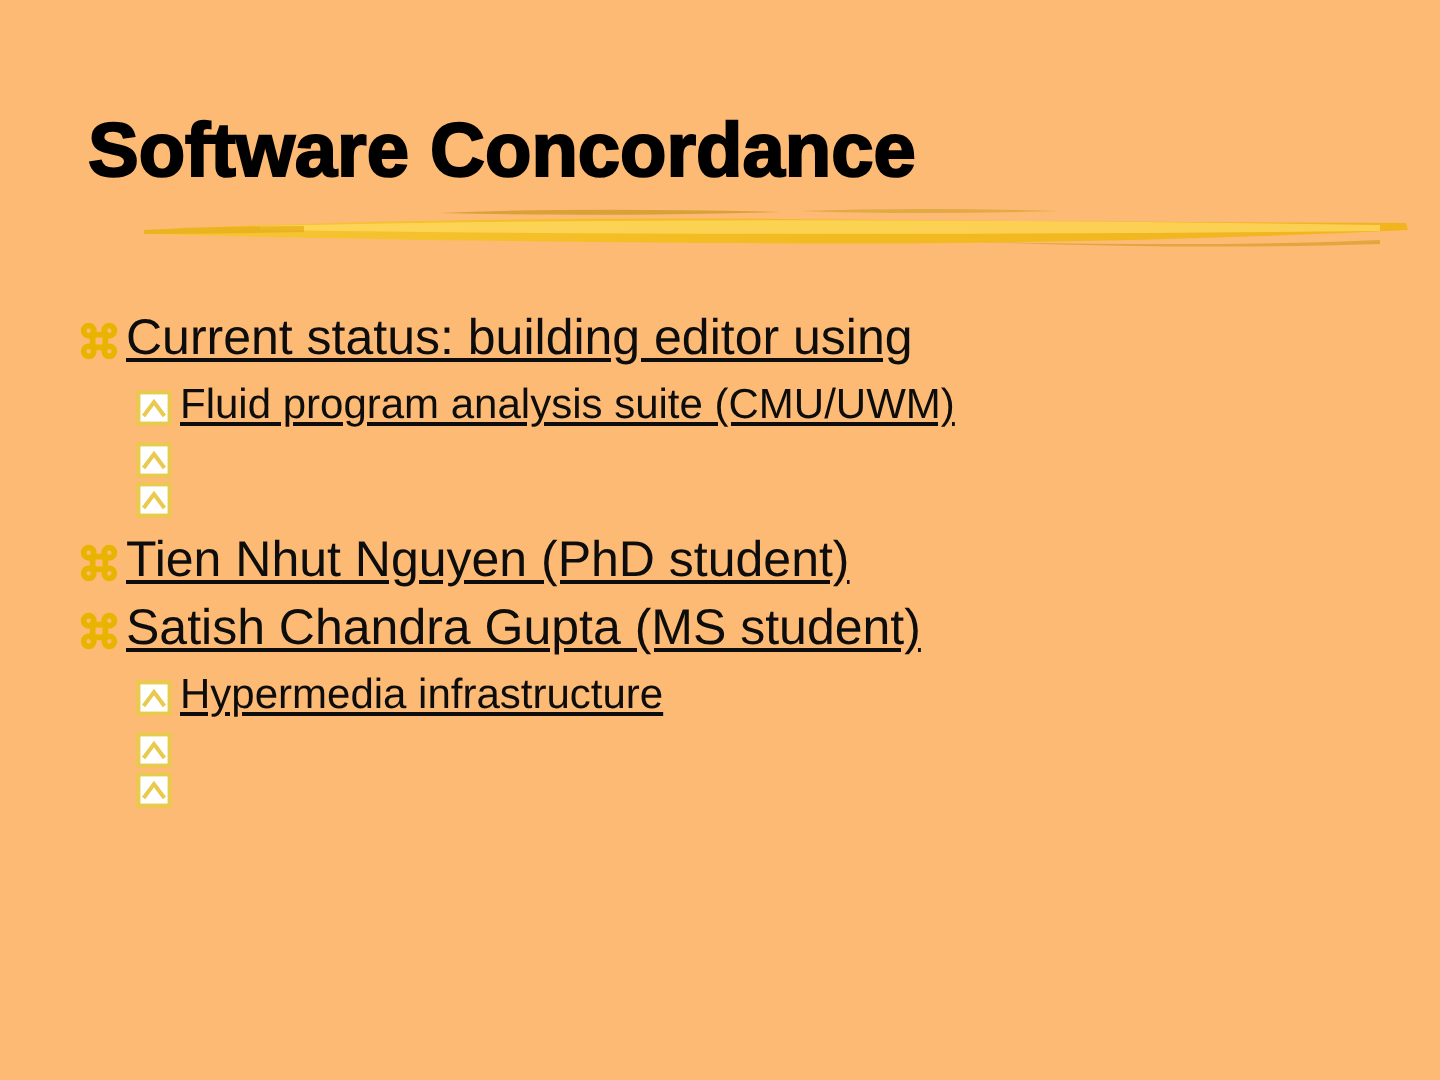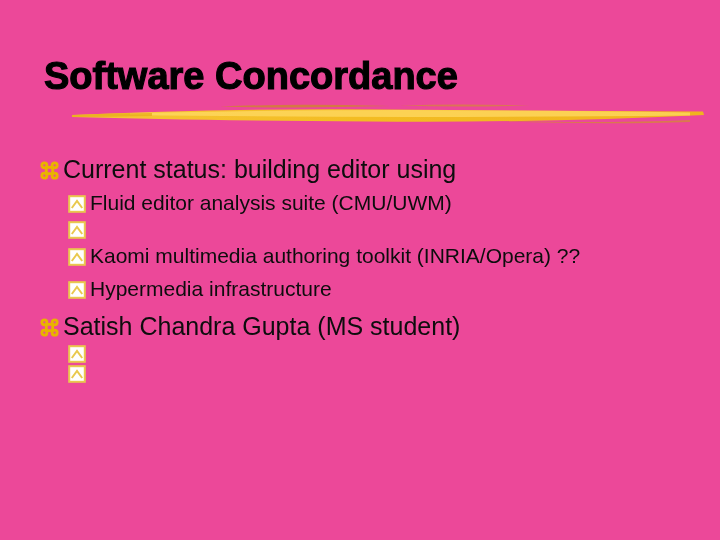--- a/index.html
+++ b/index.html
@@ -1,19 +1,19 @@
 <!DOCTYPE html>
 <html><head>
 <meta charset="utf-8">
 <style>
   html,body{margin:0;padding:0;background:#fff;}
   .slide{
     position:relative;
     width:720px;height:540px;
-    background:#ec4899;
+    background:#fdba74;
     overflow:hidden;
     font-family:"Liberation Sans", sans-serif;
   }
   .slide-title{
     position:absolute;
     left:44px;top:54px;
     margin:0;
     font-size:38px;
     line-height:44px;
     font-weight:700;
@@ -30,20 +30,21 @@
   .bullet-list{
     position:absolute;
     left:40px;top:152px;right:8px;
     margin:0;padding:0;
     list-style:none;
   }
   .bullet-row{
     display:flex;
     align-items:center;
     white-space:nowrap;
+    text-decoration:underline;
   }
   .bullet-row.l1{
     font-size:25px;
     line-height:34px;
     color:#0d0d0d;
   }
   .bullet-row.l2 + .bullet-row.l1{margin-top:4px;}
   .bullet-row.l2{
     font-size:21px;
     line-height:33px;
@@ -88,51 +89,60 @@
       <circle cx="18.5" cy="18.5" r="3.2"></circle>
       <rect x="8" y="8" width="8" height="8"></rect>
     </svg>
         <span class="bullet-text">Current status: building editor using</span>
       </li>
       <li class="bullet-row l2">
         <svg viewBox="0 0 18 18" fill="none" stroke="#E9C94E" stroke-width="2" class="bullet-icon">
       <rect x="1.2" y="1.2" width="15.6" height="15.6" fill="#FFFFFF"></rect>
       <path d="M3.8 13 L9 6 L14.2 13"></path>
     </svg>
-        <span class="bullet-text">Fluid editor analysis suite (CMU/UWM)</span>
+        <span class="bullet-text">Fluid program analysis suite (CMU/UWM)</span>
       </li>
       <li class="bullet-row l2">
         <svg viewBox="0 0 18 18" fill="none" stroke="#E9C94E" stroke-width="2" class="bullet-icon">
       <rect x="1.2" y="1.2" width="15.6" height="15.6" fill="#FFFFFF"></rect>
       <path d="M3.8 13 L9 6 L14.2 13"></path>
     </svg>
       </li>
       <li class="bullet-row l2">
         <svg viewBox="0 0 18 18" fill="none" stroke="#E9C94E" stroke-width="2" class="bullet-icon">
       <rect x="1.2" y="1.2" width="15.6" height="15.6" fill="#FFFFFF"></rect>
       <path d="M3.8 13 L9 6 L14.2 13"></path>
     </svg>
-        <span class="bullet-text">Kaomi multimedia authoring toolkit (INRIA/Opera) ??</span>
       </li>
-      <li class="bullet-row l2">
-        <svg viewBox="0 0 18 18" fill="none" stroke="#E9C94E" stroke-width="2" class="bullet-icon">
-      <rect x="1.2" y="1.2" width="15.6" height="15.6" fill="#FFFFFF"></rect>
-      <path d="M3.8 13 L9 6 L14.2 13"></path>
+      <li class="bullet-row l1">
+        <svg viewBox="0 0 24 24" fill="none" stroke="#E9B400" stroke-width="3.6" class="bullet-icon">
+      <circle cx="5.5" cy="5.5" r="3.2"></circle>
+      <circle cx="18.5" cy="5.5" r="3.2"></circle>
+      <circle cx="5.5" cy="18.5" r="3.2"></circle>
+      <circle cx="18.5" cy="18.5" r="3.2"></circle>
+      <rect x="8" y="8" width="8" height="8"></rect>
     </svg>
-        <span class="bullet-text">Hypermedia infrastructure</span>
+        <span class="bullet-text">Tien Nhut Nguyen (PhD student)</span>
       </li>
       <li class="bullet-row l1">
         <svg viewBox="0 0 24 24" fill="none" stroke="#E9B400" stroke-width="3.6" class="bullet-icon">
       <circle cx="5.5" cy="5.5" r="3.2"></circle>
       <circle cx="18.5" cy="5.5" r="3.2"></circle>
       <circle cx="5.5" cy="18.5" r="3.2"></circle>
       <circle cx="18.5" cy="18.5" r="3.2"></circle>
       <rect x="8" y="8" width="8" height="8"></rect>
     </svg>
         <span class="bullet-text">Satish Chandra Gupta (MS student)</span>
+      </li>
+      <li class="bullet-row l2">
+        <svg viewBox="0 0 18 18" fill="none" stroke="#E9C94E" stroke-width="2" class="bullet-icon">
+      <rect x="1.2" y="1.2" width="15.6" height="15.6" fill="#FFFFFF"></rect>
+      <path d="M3.8 13 L9 6 L14.2 13"></path>
+    </svg>
+        <span class="bullet-text">Hypermedia infrastructure</span>
       </li>
       <li class="bullet-row l2">
         <svg viewBox="0 0 18 18" fill="none" stroke="#E9C94E" stroke-width="2" class="bullet-icon">
       <rect x="1.2" y="1.2" width="15.6" height="15.6" fill="#FFFFFF"></rect>
       <path d="M3.8 13 L9 6 L14.2 13"></path>
     </svg>
       </li>
       <li class="bullet-row l2">
         <svg viewBox="0 0 18 18" fill="none" stroke="#E9C94E" stroke-width="2" class="bullet-icon">
       <rect x="1.2" y="1.2" width="15.6" height="15.6" fill="#FFFFFF"></rect>

